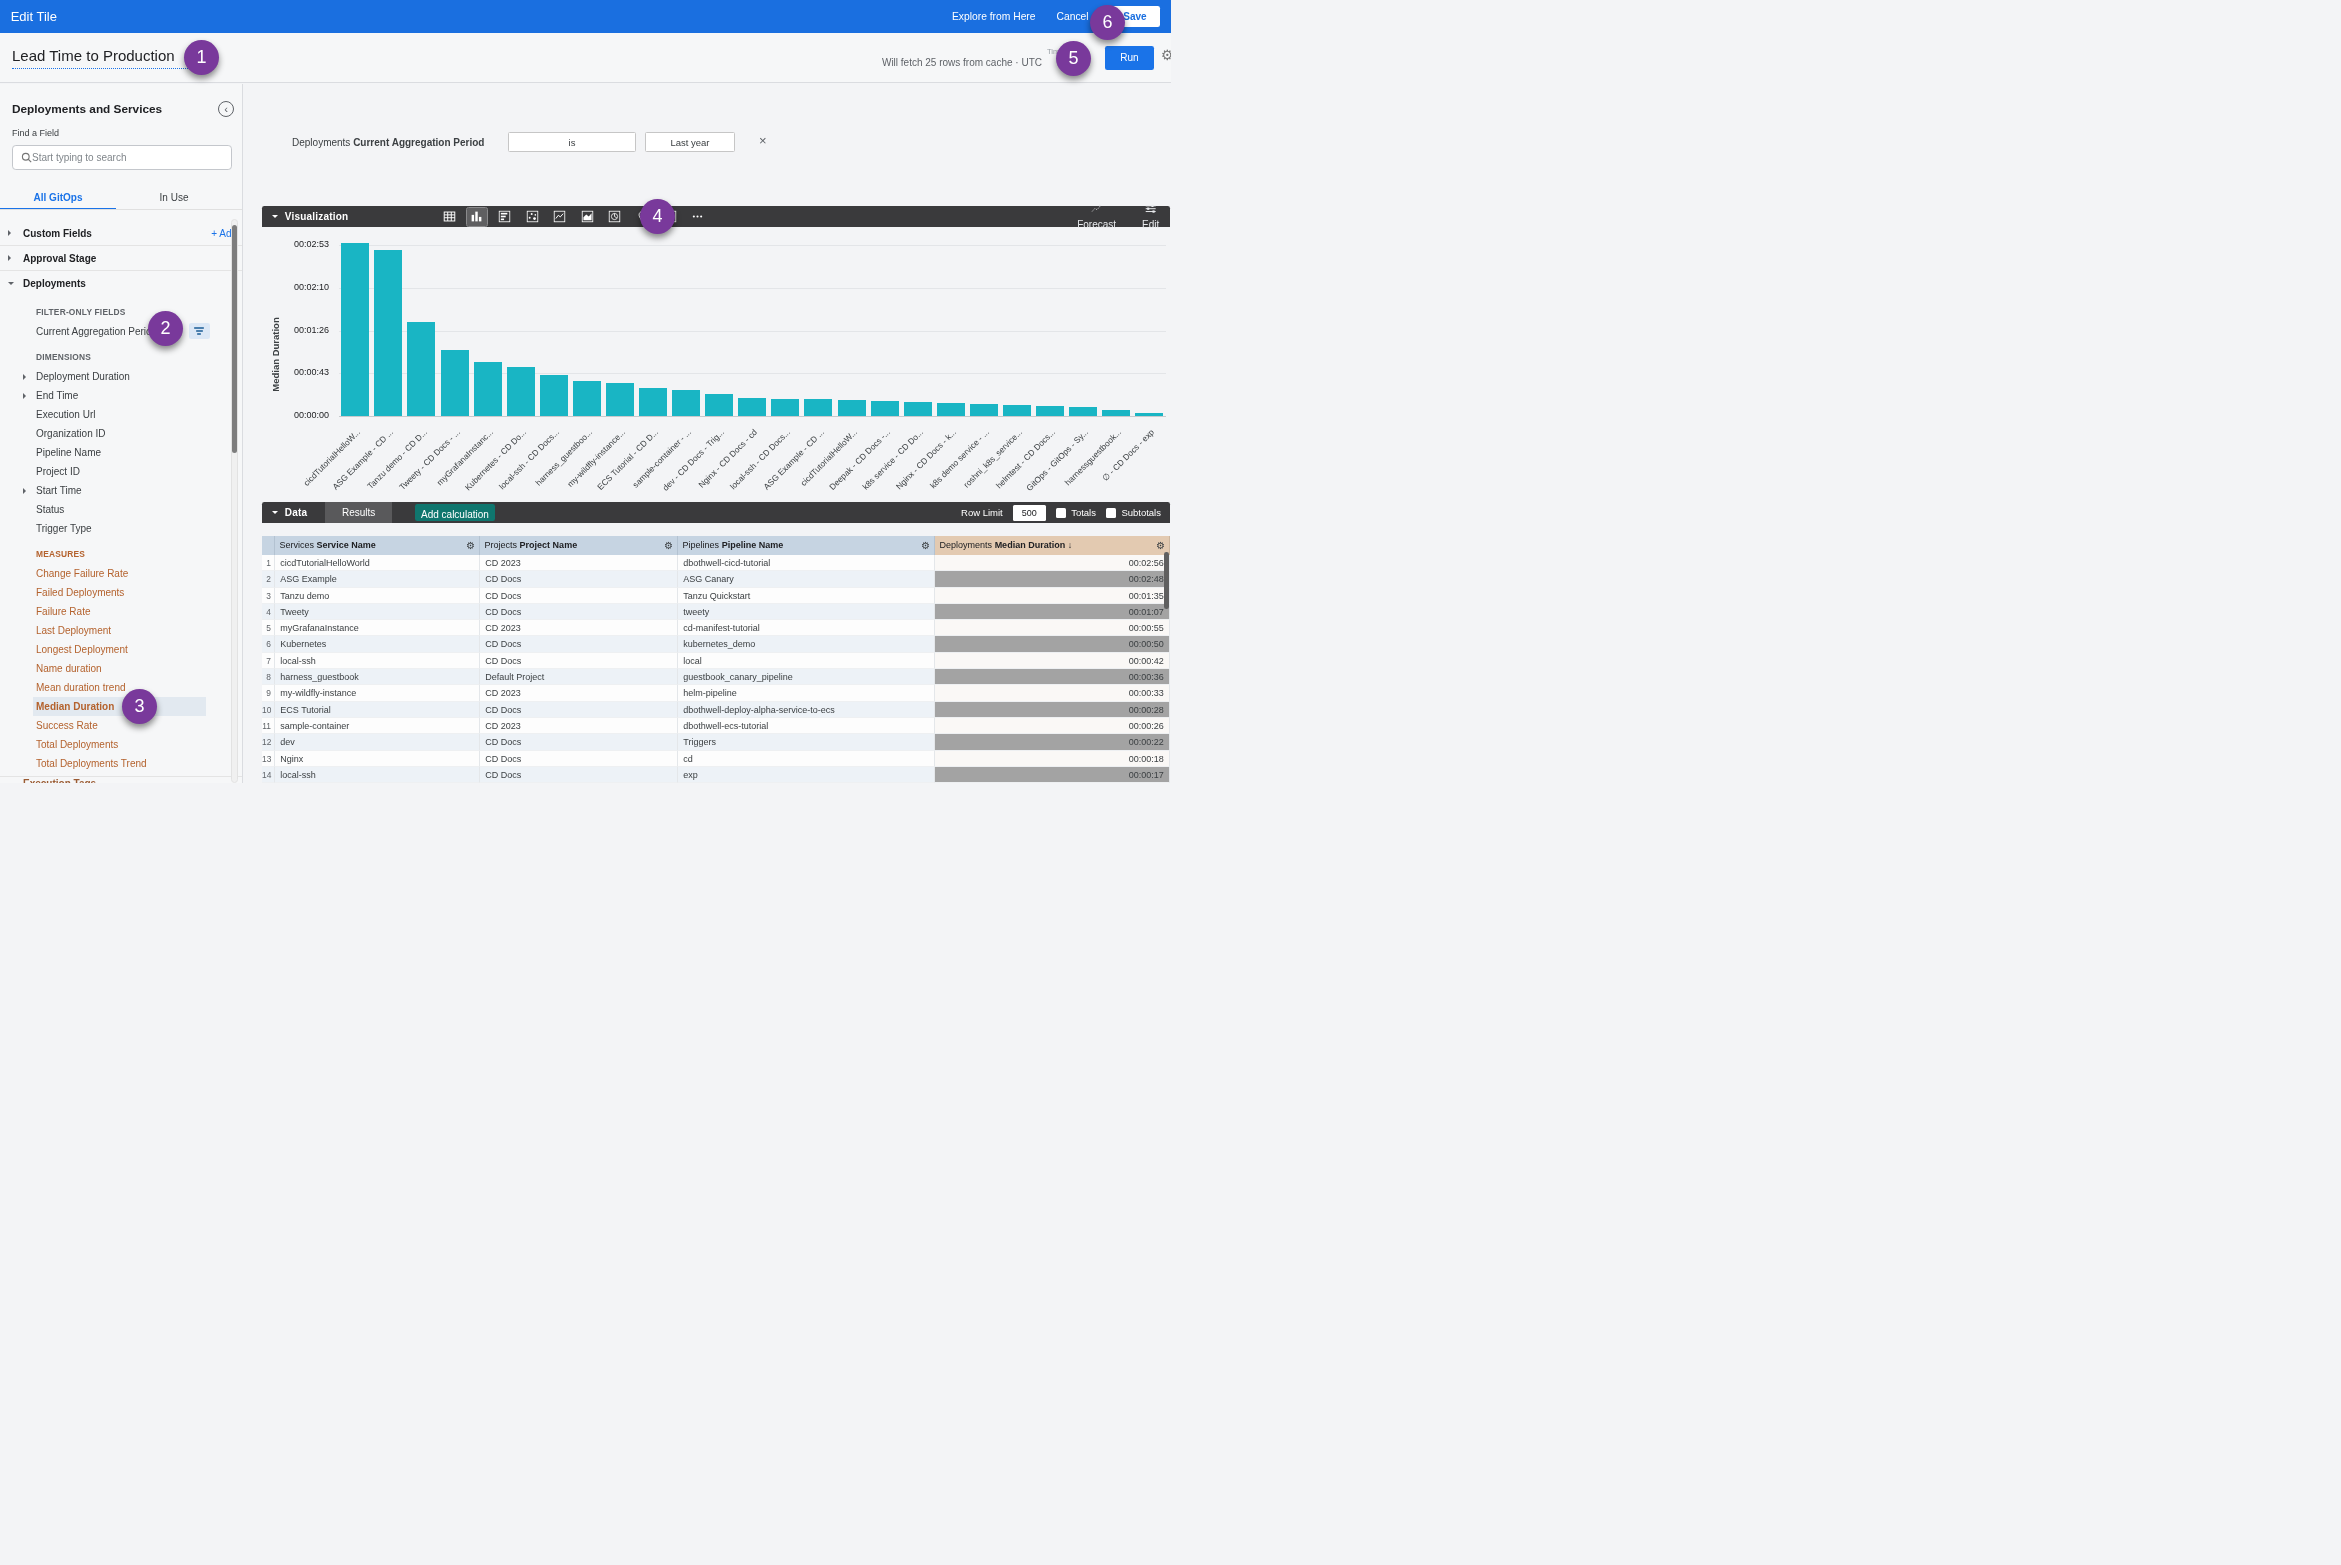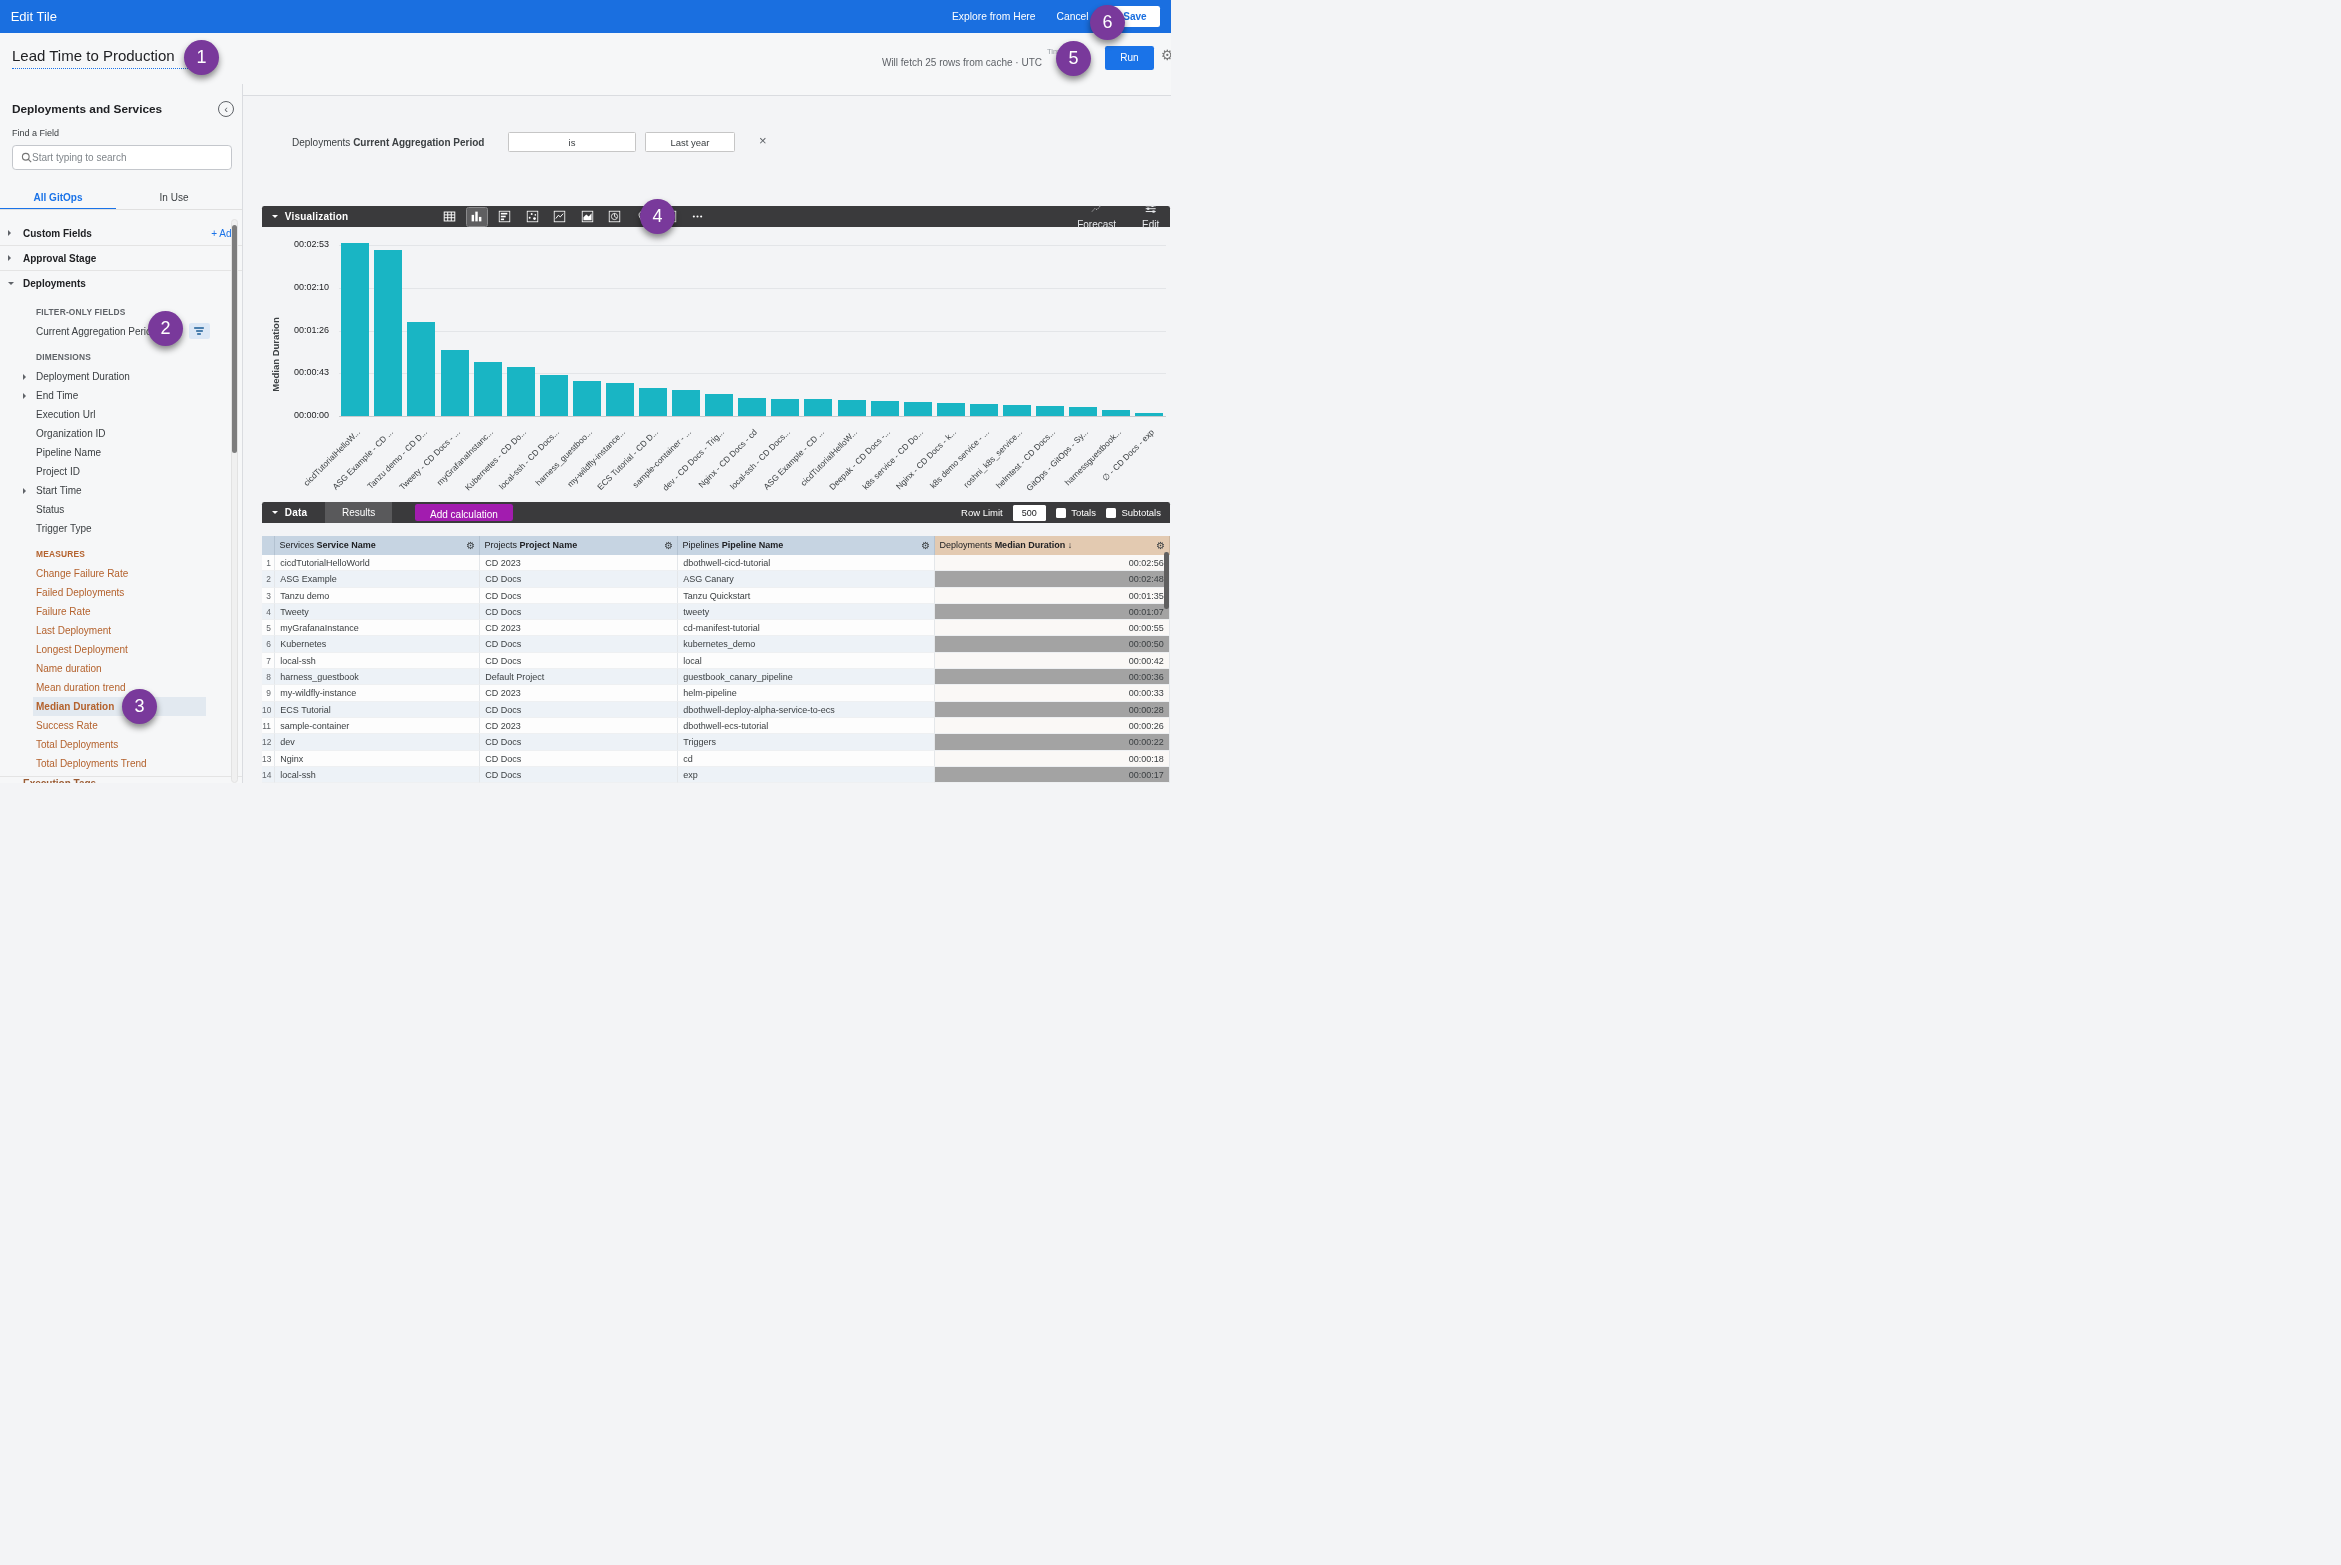--- a/index.html
+++ b/index.html
@@ -10,21 +10,21 @@
   
   #topbar { position:absolute; left:0; top:0; width:1171px; height:33px;
     background:#1a6fe0; display:flex; align-items:center; padding:0 10.7px; z-index:5; }
   #topbar .tb-title { color:#fff; font-size:13px; }
   #topbar .tb-right { margin-left:auto; display:flex; align-items:center; gap:21px; }
   .tb-link { color:#fff; font-size:10.3px; cursor:pointer; white-space:nowrap; }
   .save-btn { background:#fff; color:#1a6fe0; font-size:10px; font-weight:bold;
     border:none; border-radius:2.3px; padding:5.3px 13.7px; cursor:pointer; }
 
   
-  #subheader { position:absolute; left:0; top:33px; width:1171px; height:63px;
+  #subheader { position:absolute; left:0; top:33px; width:1171px; height:50px;
     background:#f6f7f8; border-bottom:0.8px solid #dadce0; }
   #tile-title { position:absolute; left:12px; top:13.7px; font-size:15px; color:#202124;
     border-bottom:1.5px dotted #1a73e8; padding-bottom:4.6px; min-width:190px; cursor:text; }
   #fetch-status { position:absolute; right:129px; top:23.6px; font-size:10px; color:#5f6368; white-space:nowrap; }
   #timezone { position:absolute; left:1047px; top:13.7px; font-size:7.6px; color:#9aa0a6; cursor:pointer; }
   #timezone .tz-caret { display:inline-block; width:0; height:0; border-left:3px solid transparent;
     border-right:3px solid transparent; border-top:3.8px solid #9aa0a6; margin-left:32px; }
   .run-btn { position:absolute; left:1105px; top:13px; width:49px; height:23.6px; background:#1a73e8;
     color:#fff; font-size:10px; border:none; border-radius:2.3px; cursor:pointer; }
   #subheader .gear { position:absolute; left:1161px; top:13.7px; font-size:14.5px; color:#757575; cursor:pointer; }
@@ -125,21 +125,21 @@
   .gridline.zero { background:#c7cacd; }
   .chart-bar { position:absolute; bottom:0; background:#19b5c4; cursor:pointer; }
   #chart-labels { position:absolute; left:96px; top:195px; width:827px; height:81px; }
   .xlabel { position:absolute; top:4.6px; width:114px; text-align:right; font-size:8.4px; color:#3c4043;
     transform:rotate(-45deg); transform-origin:top right; white-space:nowrap; }
 
   
   #data-bar { top:418px; }
   .data-tab { height:21px; line-height:21px; padding:0 16.7px; background:#59595b; margin-left:18px;
     font-size:10px; cursor:pointer; }
-  .add-calc { height:17px; line-height:21px; padding:0 15px; background:#a21caf; margin-left:23px;
+  .add-calc { height:17px; line-height:21px; padding:0 6px; background:#0f766e; margin-left:23px;
     border-radius:2.3px; font-size:10px; cursor:pointer; }
   #data-right { margin-left:auto; margin-right:9px; display:flex; align-items:center; gap:10px; }
   #row-limit-label { font-size:9.5px; }
   #row-limit-input { width:33px; height:16px; border:none; border-radius:1.5px; text-align:center;
     font-size:9px; font-family:"Liberation Sans", sans-serif; color:#202124; }
 
   
   #table { position:absolute; left:19px; top:452px; width:908px; background:#fff; }
   .tgrid { display:grid; grid-template-columns:13px 205px 198px 257px 1fr; }
   .th { background:#c6d4e2; height:19px; line-height:19px; font-size:9px; color:#202124;

